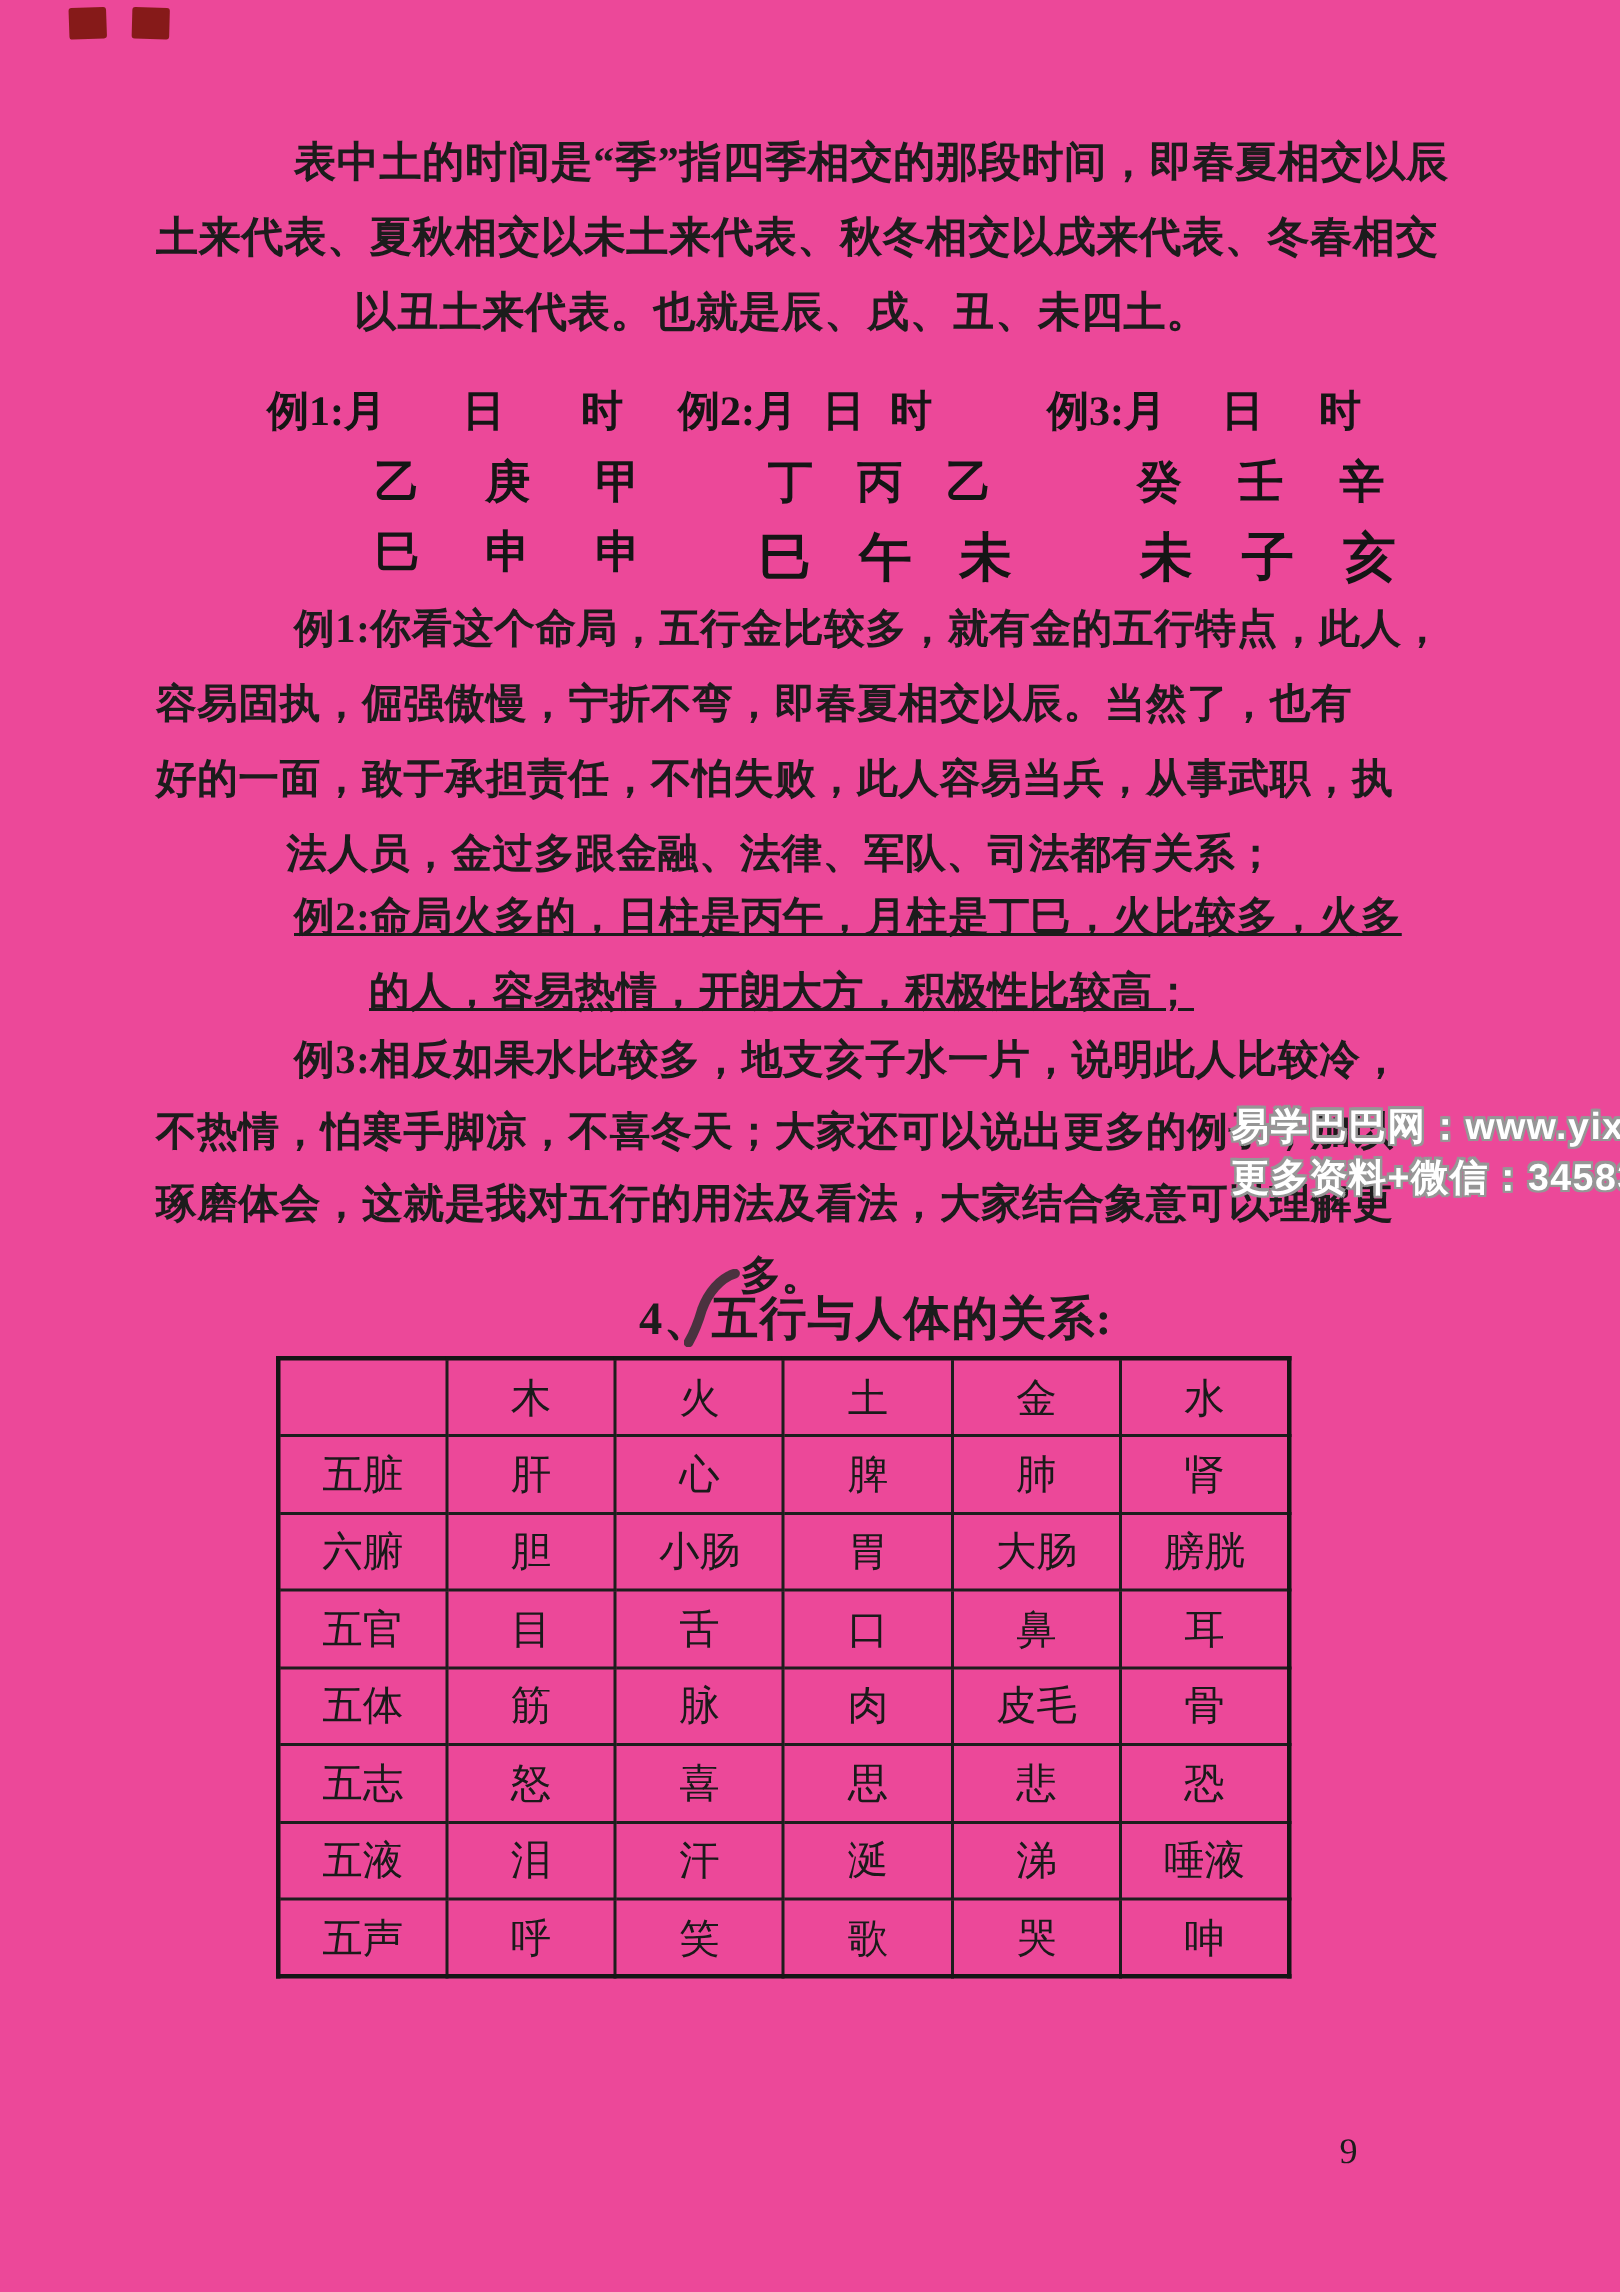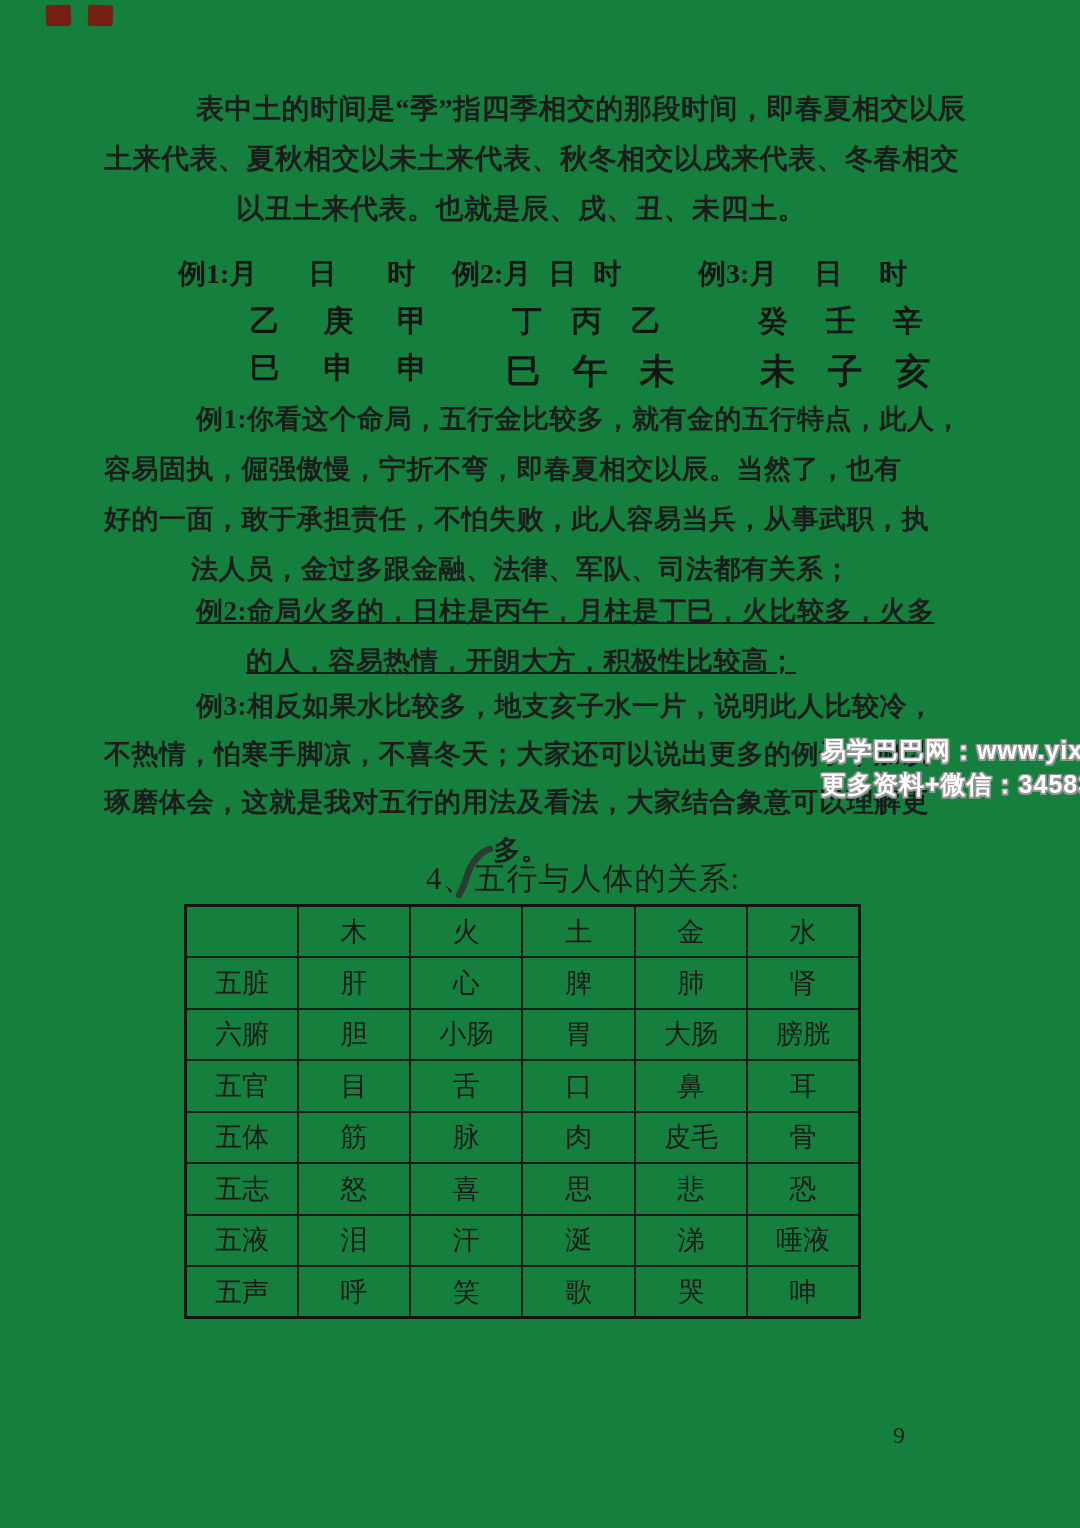--- a/index.html
+++ b/index.html
@@ -1,19 +1,19 @@
 <!DOCTYPE html>
 <html><head>
 <meta charset="utf-8">
 <style>
   * { margin:0; padding:0; box-sizing:border-box; }
   html,body { background:#ffffff; }
   .page {
     position:relative; width:1080px; height:1528px;
-    background:#15803d; color:#1c1c1c; overflow:hidden;
+    background:#ec4899; color:#1c1c1c; overflow:hidden;
     font-family:"Liberation Serif", serif;
   }
   
   .corner-mark { position:absolute; top:5px; width:25px; height:21px;
     background:#7d170e; border-radius:2px; opacity:.92; }
   .m1 { left:46px; transform:rotate(-2deg); }
   .m2 { left:88px; transform:rotate(1.5deg); }
 
   .para { position:absolute; left:104px; width:834px; }
   .para .l { line-height:50px; font-size:27px; font-weight:600;
@@ -49,21 +49,21 @@
     font-family:"Liberation Sans", sans-serif;
     font-size:25px; font-weight:700; letter-spacing:1px; color:#ffffff;
     text-shadow:-1.5px -1.5px 0 #969696, 1.5px -1.5px 0 #969696,
       -1.5px 1.5px 0 #969696, 1.5px 1.5px 0 #969696,
       -1.5px 0 0 #969696, 1.5px 0 0 #969696,
       0 -1.5px 0 #969696, 0 1.5px 0 #969696; }
   .wm1 { top:734px; }
   .wm2 { top:768px; }
 
   .heading { position:absolute; left:426px; top:858px; font-size:31px;
-    font-weight:400; letter-spacing:1px; white-space:nowrap; }
+    font-weight:700; letter-spacing:1px; white-space:nowrap; }
   .pen { position:absolute; left:456px; top:846px; z-index:4; }
 
   .tbl { position:absolute; left:184px; top:904px; width:677px;
     border-collapse:collapse; table-layout:fixed;
     border:3px solid #151515; }
   .tbl td { border:2.4px solid #1d1d1d; height:51.5px; padding:0;
     text-align:center; vertical-align:middle;
     font-size:27px; font-weight:500; color:#1a1a1a; }
 
   .pgnum { position:absolute; left:893px; top:1422px; font-size:24px;

